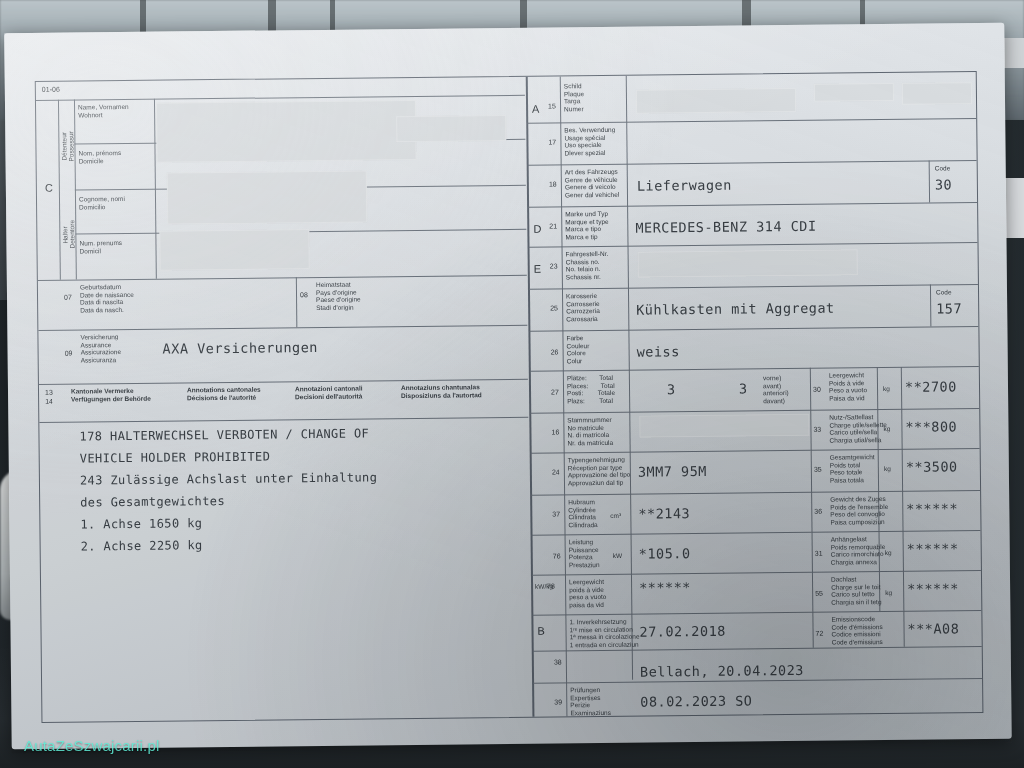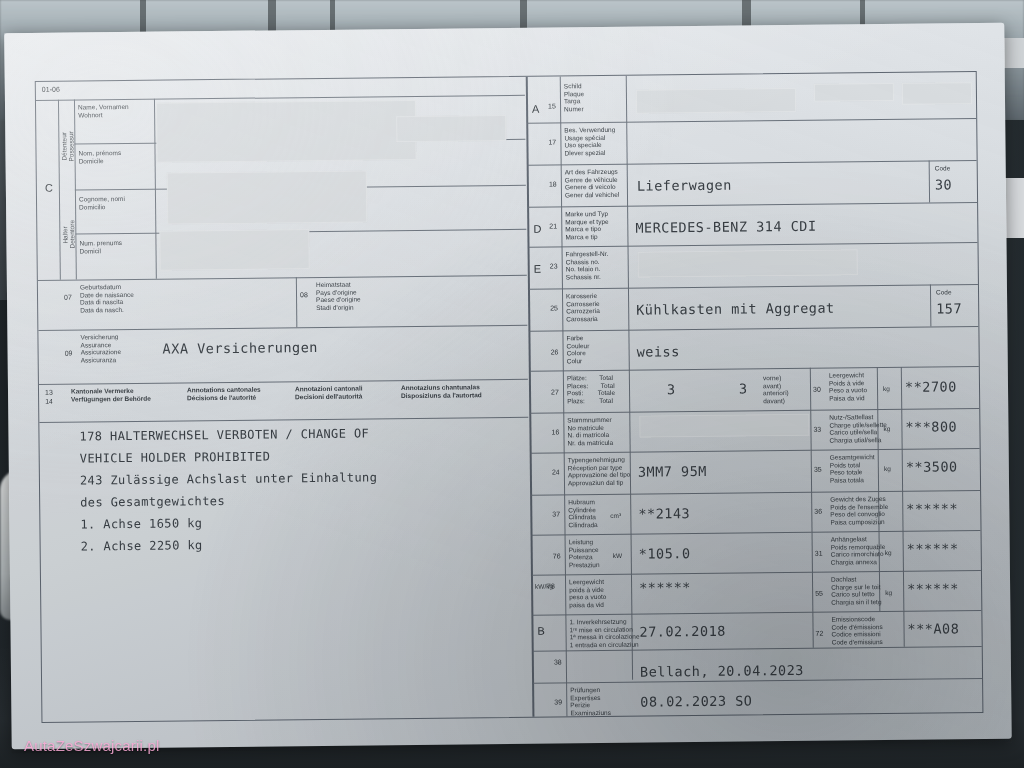--- a/index.html
+++ b/index.html
@@ -92,21 +92,21 @@
   .redact{position:absolute;background:#d9dde0;box-shadow:0 0 0 1px rgba(255,255,255,.25) inset;}
 
   .sidelabel{
     position:absolute;writing-mode:vertical-rl;transform:rotate(180deg);
     font-size:6.5px;font-family:"Liberation Sans",sans-serif;color:#3a4046;text-align:center;
   }
   .bigletter{position:absolute;font-family:"Liberation Sans",sans-serif;font-size:11px;color:#2f353a;}
 
   .watermark{
     position:absolute;left:24px;bottom:14px;
-    font-family:"Liberation Sans",sans-serif;font-size:15px;color:#f9a8d4;opacity:.85;
+    font-family:"Liberation Sans",sans-serif;font-size:15px;color:#5eead4;opacity:.85;
     letter-spacing:.2px;text-shadow:0 1px 2px rgba(0,0,0,.5);
   }
 </style>
 </head>
 <body>
 
 <div class="photo-bg">
   <div class="bg-trees"></div>
   <div class="trunk" style="left:140px;top:0;width:6px;height:110px;"></div>
   <div class="trunk" style="left:268px;top:0;width:8px;height:118px;"></div>

